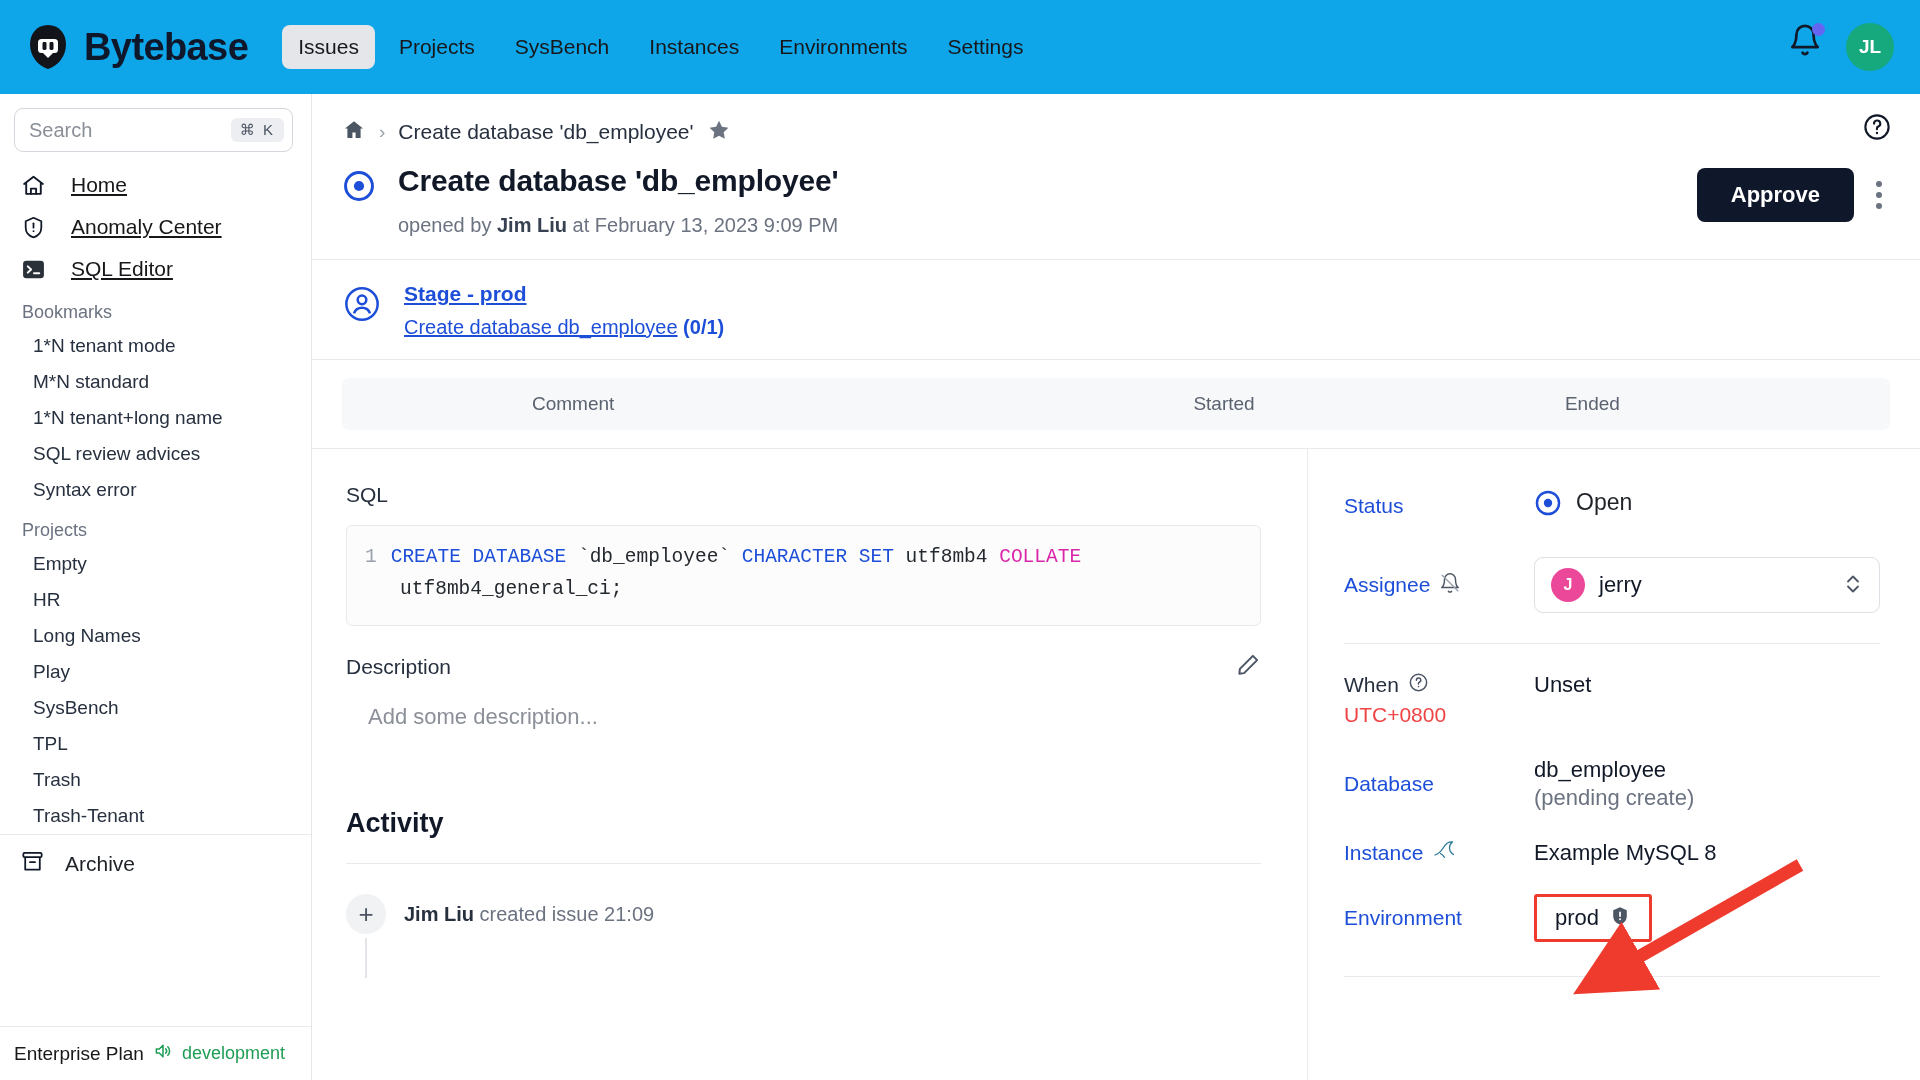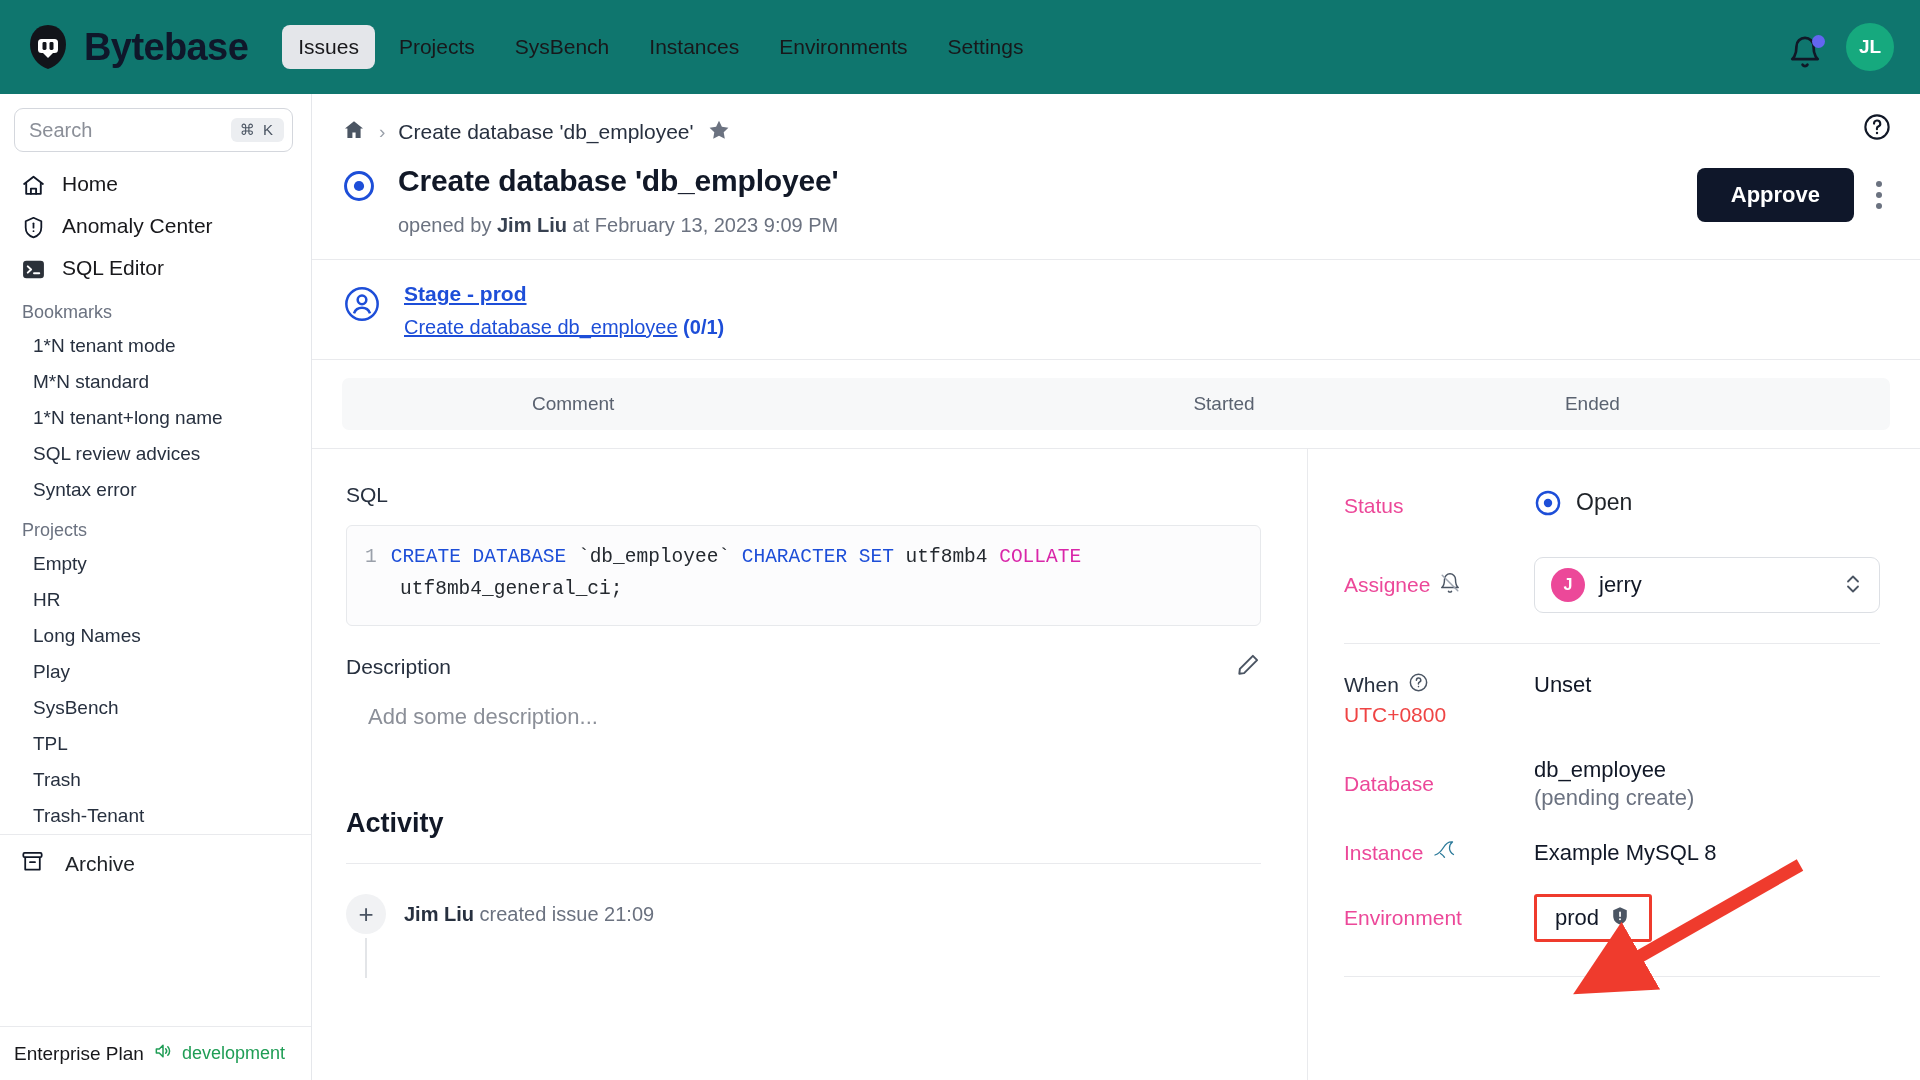--- a/index.html
+++ b/index.html
@@ -10,35 +10,35 @@
     color: #1f2328;
     overflow: hidden;
   }
   .app { display: flex; flex-direction: column; width: 1920px; height: 1080px; }
 
   
   .topbar {
     height: 94px; flex: 0 0 94px;
     display: flex; align-items: center;
     padding: 0 26px 0 24px;
-    background: #0f766e;
+    background: #0ea5e9;
     position: relative;
   }
   .logo { display: flex; align-items: center; gap: 12px; margin-right: 34px; }
   .logo-mark { width: 48px; height: 48px; }
   .logo-text { font-size: 38px; font-weight: 700; letter-spacing: -0.6px; color: #0f172a; }
   .nav { display: flex; align-items: center; gap: 8px; }
   .nav-item {
     font-size: 21px; color: #18181b;
     padding: 10px 16px; border-radius: 8px; cursor: pointer;
     white-space: nowrap;
   }
   .nav-item.active { background: #e4e6ea; }
   .topbar-right {
-    margin-left: auto; display: flex; align-items: flex-end; gap: 22px;
+    margin-left: auto; display: flex; align-items: flex-start; gap: 22px;
   }
   .bell-wrap { position: relative; width: 36px; height: 36px; cursor: pointer; }
   .bell-dot {
     position: absolute; right: -1px; top: 0px;
     width: 13px; height: 13px; border-radius: 50%; background: #6366f1;
   }
   .avatar-jl {
     width: 48px; height: 48px; border-radius: 50%;
     background: #16a97e; color: #fff;
     display: flex; align-items: center; justify-content: center;
@@ -61,23 +61,23 @@
     height: 44px; border: 1px solid #d4d7dd; border-radius: 9px;
     display: flex; align-items: center; padding: 0 8px 0 14px;
     cursor: text;
   }
   .search-ph { font-size: 20px; color: #8b8f98; flex: 1; }
   .kbd {
     background: #eceef1; border-radius: 6px; padding: 3px 9px;
     font-size: 15px; color: #4b5563; letter-spacing: 2px;
   }
   .side-link {
-    display: flex; gap: 16px;
+    display: flex; align-items: center; gap: 25px;
     padding: 8px 18px 8px 20px; cursor: pointer;
-    font-size: 21px; color: #18181b;
+    font-size: 21px; color: #18181b; text-decoration: underline;
   }
   .side-link .ico { width: 26px; height: 26px; flex: 0 0 26px; display:flex; align-items:center; justify-content:center;}
   .side-section {
     font-size: 18px; color: #6b7280;
     padding: 12px 18px 5px 22px;
   }
   .side-sub {
     font-size: 19px; color: #27303f;
     padding: 7px 18px 7px 33px; cursor: pointer;
   }
@@ -173,21 +173,21 @@
     width: 40px; height: 40px; border-radius: 50%; background: #f1f2f4;
     display: flex; align-items: center; justify-content: center;
     color: #4b5563; font-size: 26px; line-height: 1;
   }
   .act-text { font-size: 20px; color: #6b7280; }
   .act-text b { color: #27303f; font-weight: 600; }
   .act-rail { width: 2px; height: 40px; background: #e3e5e8; margin-left: 19px; margin-top: 4px; }
 
   
   .right-col { width: 612px; flex: 0 0 612px; padding: 32px 40px 0 36px; }
-  .kv-label { width: 190px; flex: 0 0 190px; font-size: 21px; color: #ec4899; display: flex; align-items: center; gap: 9px;}
+  .kv-label { width: 190px; flex: 0 0 190px; font-size: 21px; color: #1d4ed8; display: flex; align-items: center; gap: 9px;}
   .kv-val { font-size: 22px; color: #111827; }
   .row-status { padding: 8px 0 34px 0; display: flex; align-items: center; }
   .status-val { display: flex; align-items: flex-start; gap: 14px; font-size: 23px; font-weight: 500; }
   .row-assignee { display: flex; align-items: center; padding-bottom: 30px; }
   .assignee-select {
     flex: 1; height: 56px; border: 1px solid #dcdfe4; border-radius: 9px;
     display: flex; align-items: center; gap: 14px; padding: 0 16px; cursor: pointer;
   }
   .av-j {
     width: 34px; height: 34px; border-radius: 50%; background: #ec4899; color: #fff;

